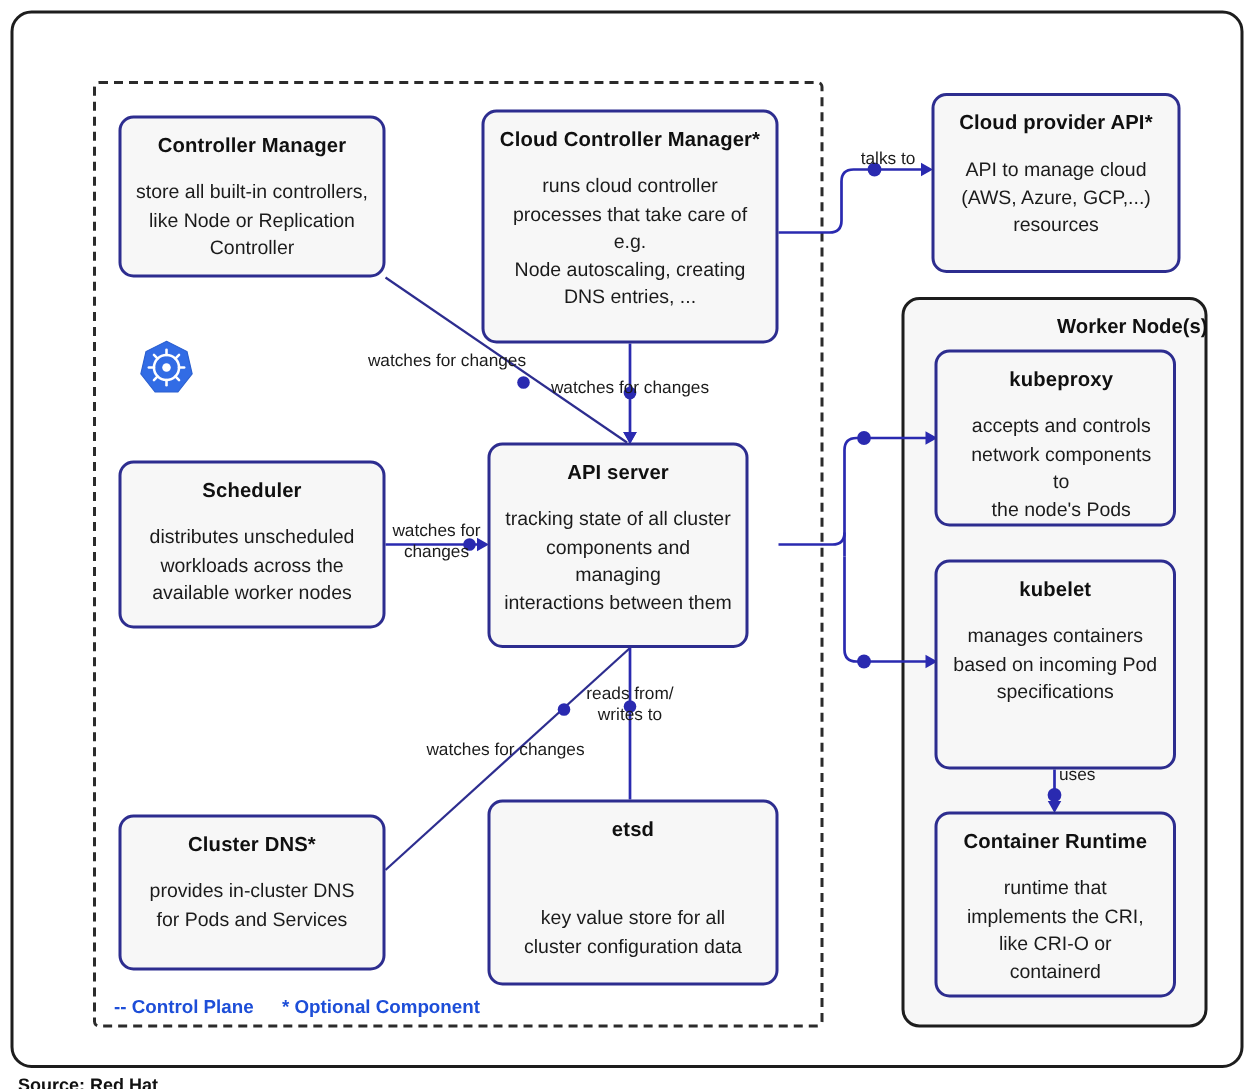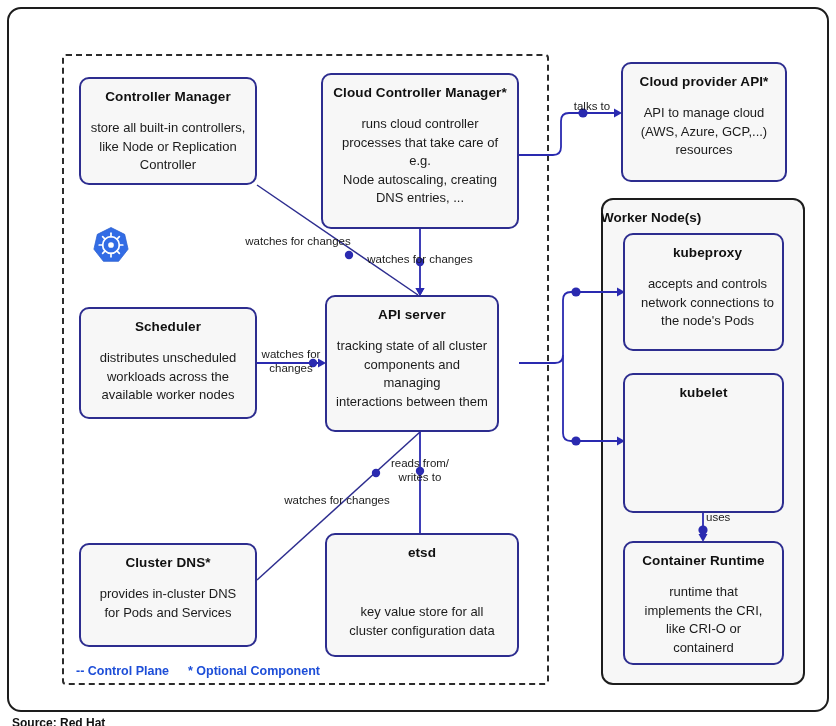--- a/index.html
+++ b/index.html
@@ -42,21 +42,21 @@
     font-weight:bold;font-size:13.5px;color:#101010;letter-spacing:.1px;
     line-height:1.2;
   }
   .node .desc{
     font-size:13px;color:#1b1b1b;line-height:1.42;margin-top:14px;
     white-space:pre-line;
   }
 
   .section-title{
     position:absolute;font-weight:bold;font-size:13.5px;color:#101010;
-    text-align:left;
+    text-align:right;
   }
 
   .legend{
     position:absolute;font-weight:bold;font-size:12.5px;color:#1d4ed8;
     white-space:pre;
   }
 
   .edge-label{
     position:absolute;font-size:11.5px;color:#1b1b1b;line-height:1.25;
     text-align:center;white-space:pre-line;
@@ -191,26 +191,29 @@
     <div class="title">etsd</div>
     <div class="desc">key value store for all
 cluster configuration data</div>
   </div>
 
   <div class="section-title" style="left:601px;top:210px;width:204px;">Worker Node(s)</div>
 
   <div class="node" style="left:623px;top:233px;width:161px;height:118px;padding-left:16px;">
     <div class="title">kubeproxy</div>
     <div class="desc">accepts and controls
-network connections to
+network components to
 the node's Pods</div>
   </div>
 
   <div class="node" style="left:623px;top:373px;width:161px;height:140px;">
     <div class="title">kubelet</div>
+    <div class="desc">manages containers
+based on incoming Pod
+specifications</div>
   </div>
 
   <div class="node" style="left:623px;top:541px;width:161px;height:124px;">
     <div class="title">Container Runtime</div>
     <div class="desc">runtime that
 implements the CRI,
 like CRI-O or
 containerd</div>
   </div>
 

